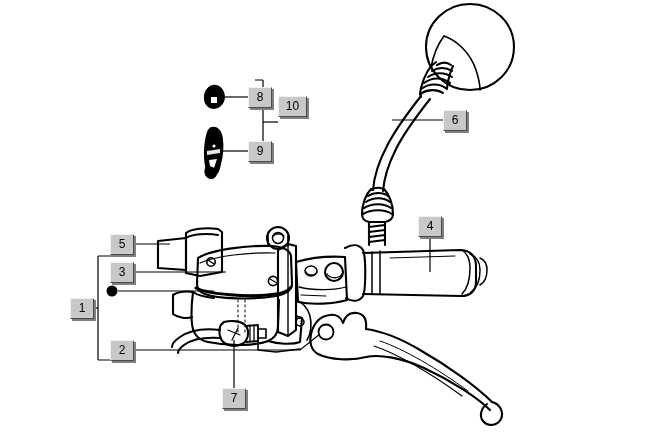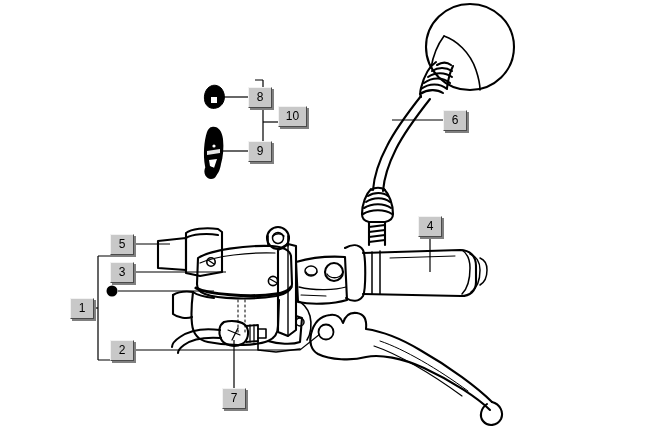--- a/index.html
+++ b/index.html
@@ -281,16 +281,16 @@
   <div id="callouts">
     <div class="callout" style="left:70px; top:298px;">1</div>
     <div class="callout" style="left:110px; top:340px;">2</div>
     <div class="callout" style="left:110px; top:262px;">3</div>
     <div class="callout" style="left:418px; top:216px;">4</div>
     <div class="callout" style="left:110px; top:234px;">5</div>
     <div class="callout" style="left:443px; top:110px;">6</div>
     <div class="callout" style="left:222px; top:388px;">7</div>
     <div class="callout" style="left:248px; top:87px;">8</div>
     <div class="callout" style="left:248px; top:141px;">9</div>
-    <div class="callout wide" style="left:278px; top:106px;">10</div>
+    <div class="callout wide" style="left:278px; top:96px;">10</div>
   </div>
 
 </div>
 
 </body></html>

